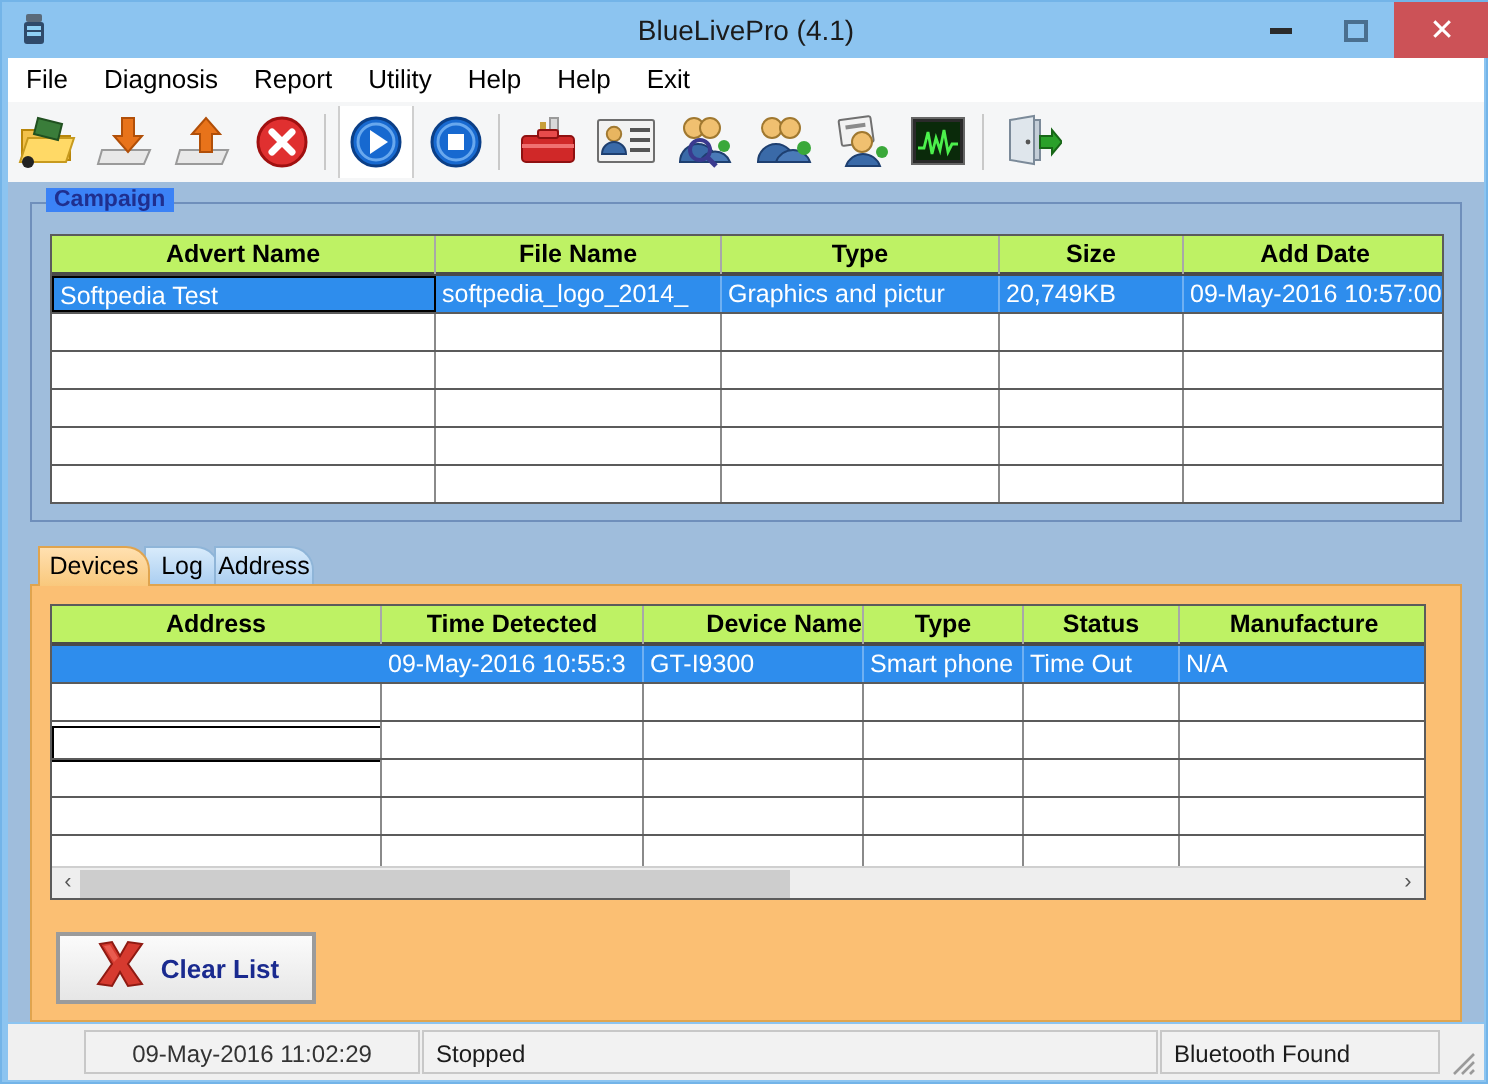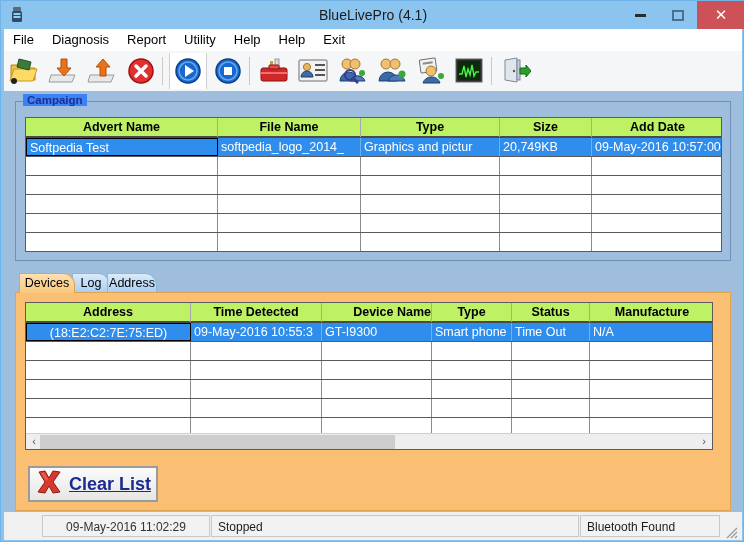--- a/index.html
+++ b/index.html
@@ -217,21 +217,21 @@
     position: absolute; left: 27px; top: 465px;
     width: 130px; height: 36px;
     background: linear-gradient(to bottom,#fbfbfb,#e6e6e6);
     border: 2px solid #9b9b9b;
     box-sizing: border-box;
     display: flex; align-items: center; justify-content: center;
     gap: 6px;
     z-index: 5;
   }
   #clear-btn .label {
-    font-size: 18px; font-weight: bold; color: #1a2a8f; text-decoration: underline;
+    font-size: 13px; font-weight: bold; color: #1a2a8f;
   }
 
   
   #statusbar {
     position: absolute; left: 3px; top: 511px;
     width: 738px; height: 28px;
     background: #f0f0f0;
   }
   .spanel {
     position: absolute; top: 3px; height: 22px;
@@ -483,21 +483,21 @@
       <div class="grid-head">
         <div class="hcell" style="left:0px;   width:165px;">Address</div>
         <div class="hcell" style="left:165px; width:131px;">Time Detected</div>
         <div class="hcell" style="left:296px; width:110px;text-align:right;">Device Name</div>
         <div class="hcell" style="left:406px; width:80px;">Type</div>
         <div class="hcell" style="left:486px; width:78px;">Status</div>
         <div class="hcell last" style="left:564px; width:124px;">Manufacture</div>
       </div>
 
       <div class="row sel">
-        <div class="cell first" style="left:0px;   width:165px; text-align:center; padding-left:0;">(18:E2:C2:7E:75:ED)</div>
+        <div class="cell first" style="left:0px;   width:165px; text-align:center; padding-left:0;margin-top:40px;">(18:E2:C2:7E:75:ED)</div>
         <div class="cell" style="left:165px; width:131px;">09-May-2016 10:55:3</div>
         <div class="cell" style="left:296px; width:110px;">GT-I9300</div>
         <div class="cell" style="left:406px; width:80px;">Smart phone</div>
         <div class="cell" style="left:486px; width:78px;">Time Out</div>
         <div class="cell last" style="left:564px; width:124px;">N/A</div>
       </div>
 
       <div class="row empty">
         <div class="cell" style="left:0px;width:165px;"></div>
         <div class="cell" style="left:165px;width:131px;"></div>

